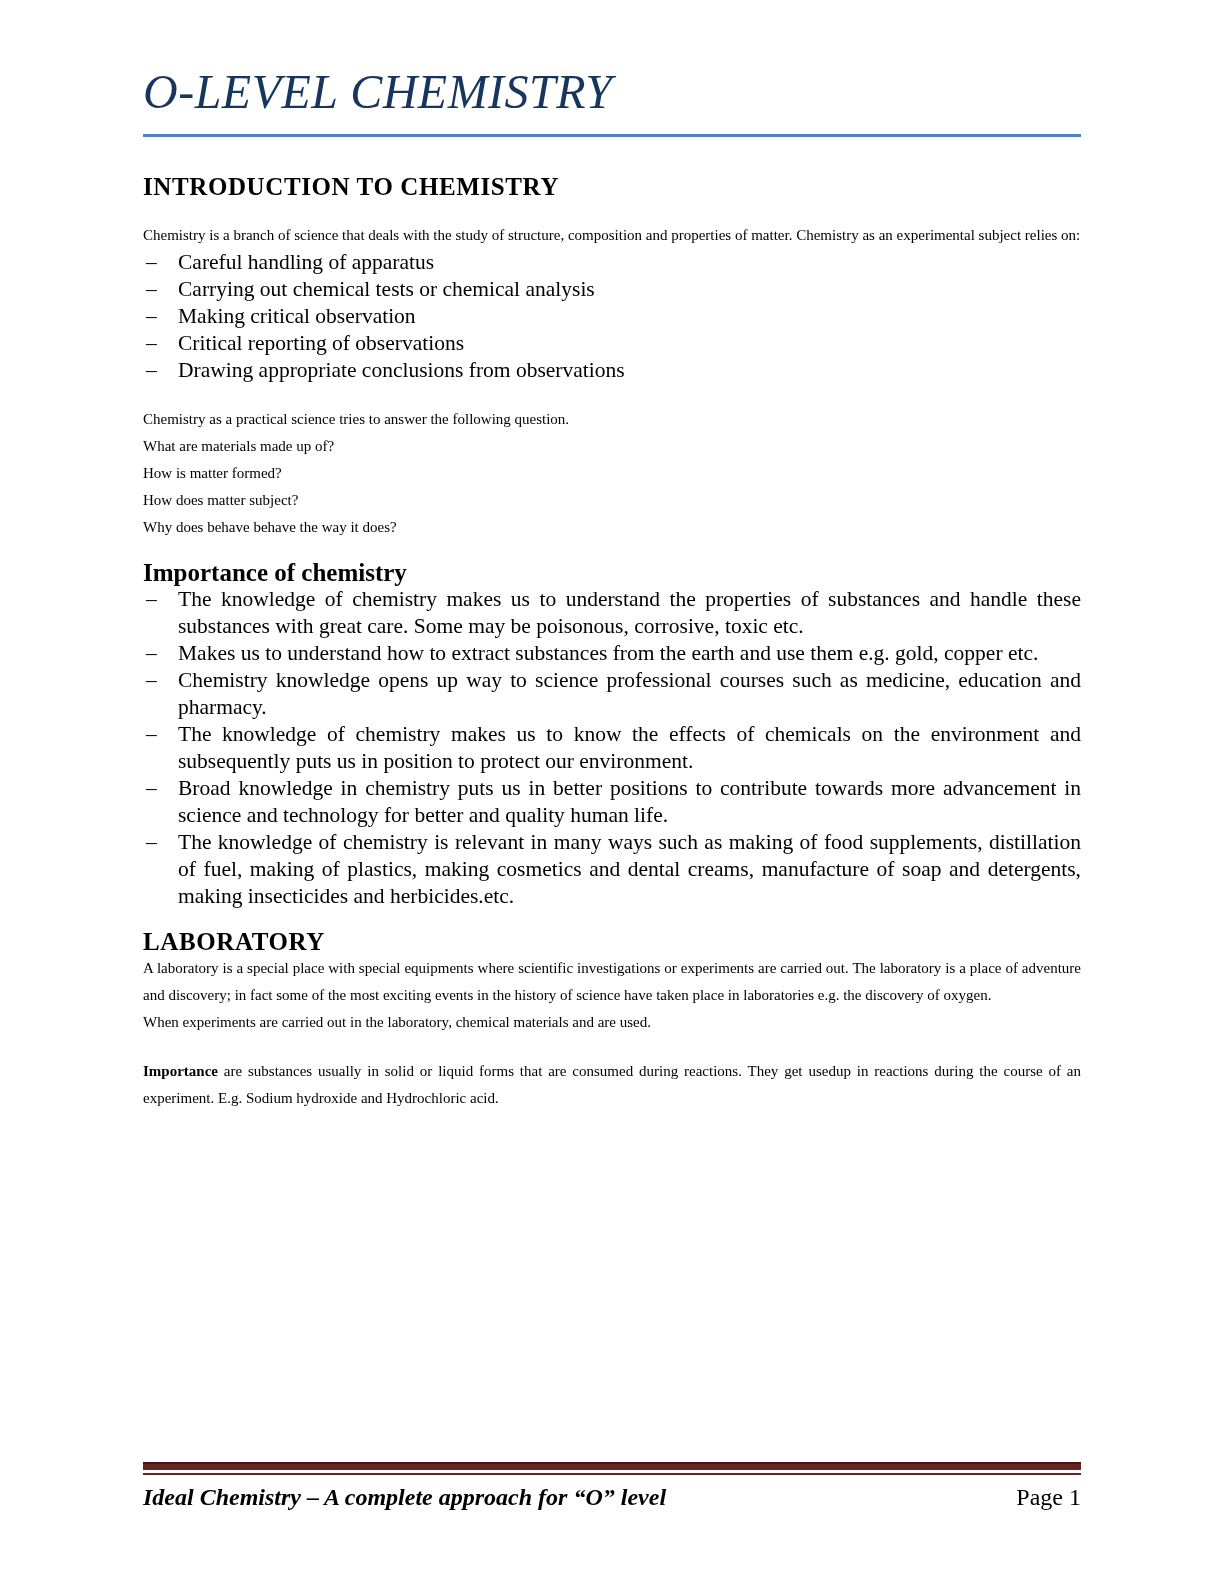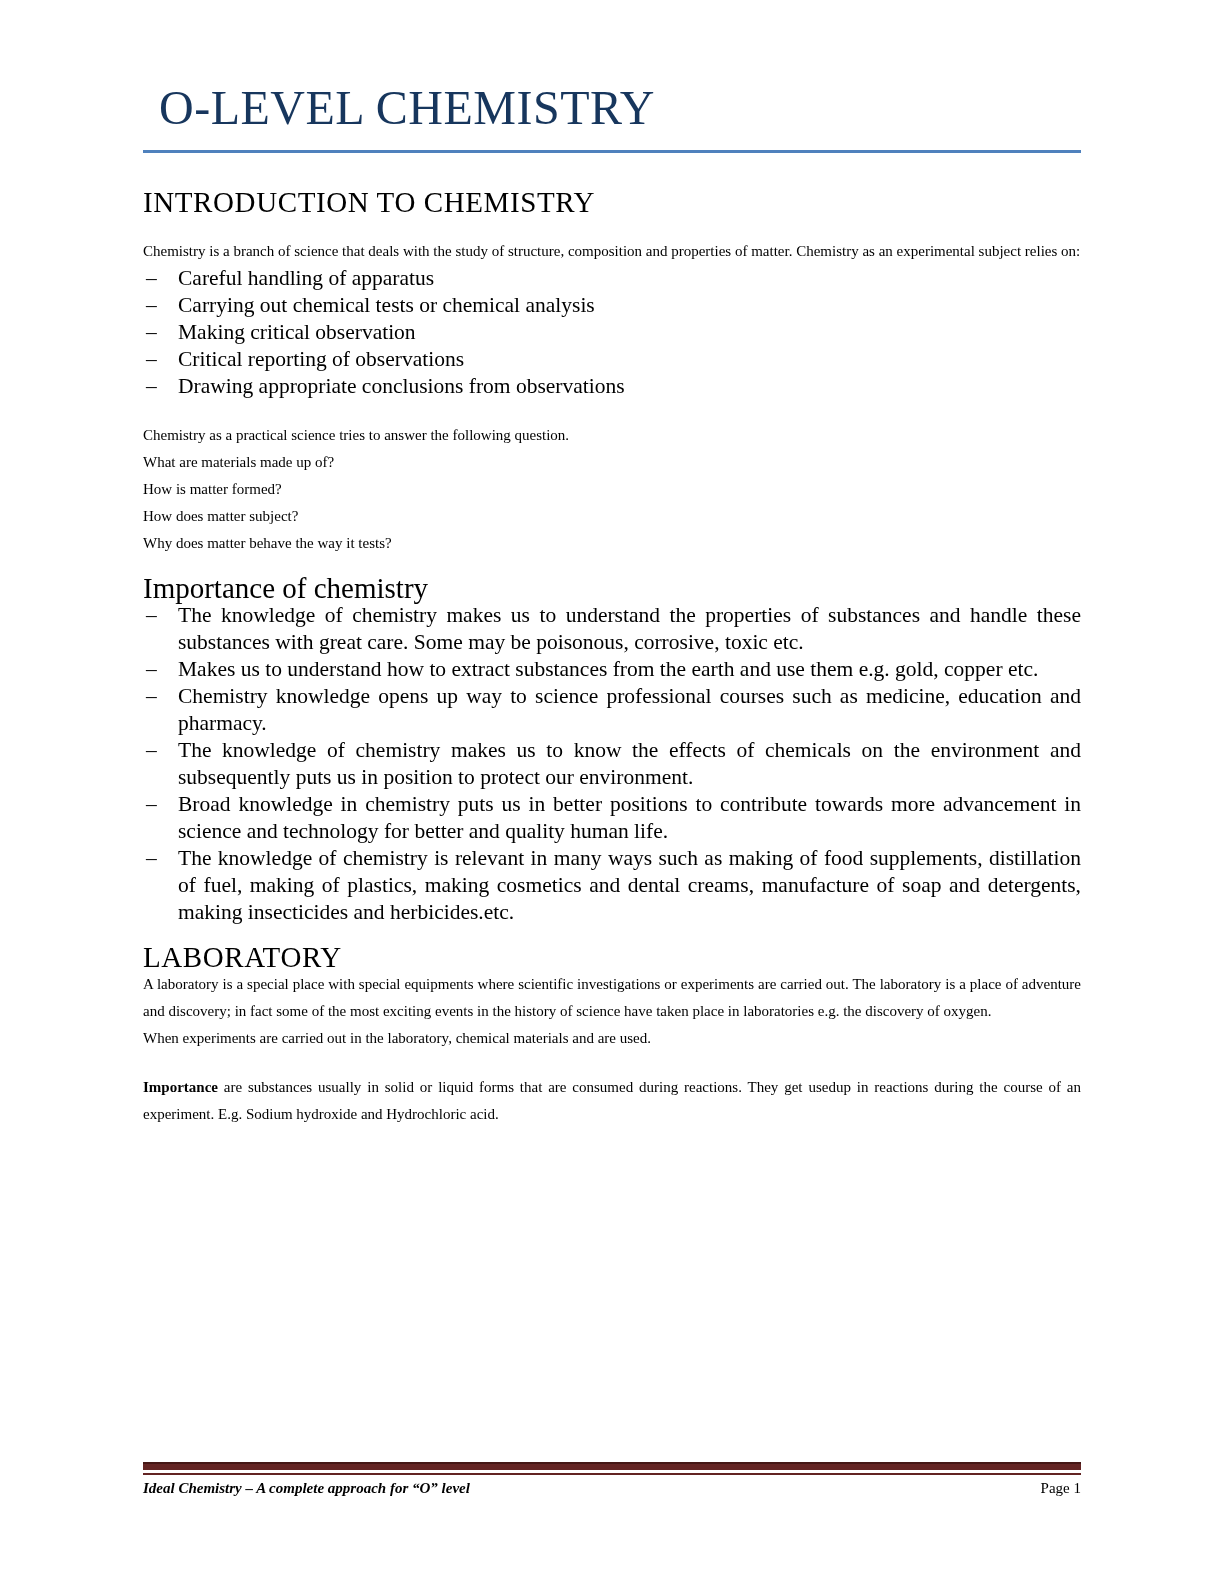--- a/index.html
+++ b/index.html
@@ -9,36 +9,37 @@
     font-family: "Liberation Serif", "DejaVu Serif", serif;
     color: #000000;
     overflow: hidden;
   }
   .page {
     position: absolute; inset: 0;
     padding: 66px 143px 0 143px;
     box-sizing: border-box;
   }
   .doc-title {
-    margin: 16px;
+    margin: 0;
     font-size: 48px;
     font-weight: 400;
     line-height: 52px;
     letter-spacing: 0.5px;
     color: #17365D;
+    font-style: italic;
   }
   .title-rule {
     margin-top: 16px;
     height: 0;
     border-top: 3px solid #4F81BD;
   }
   .h-caps, .h-sub {
     margin: 0;
-    font-size: 29px;
-    font-weight: 400;
+    font-size: 25px;
+    font-weight: 700;
     line-height: 27px;
   }
   .h-caps { letter-spacing: 0.6px; }
   .intro-heading { margin-top: 36px; }
   .para {
     margin: 0;
     font-size: 15px;
     line-height: 27px;
   }
   .justify { text-align: justify; }
@@ -68,24 +69,25 @@
     height: 6px;
     background: #632423;
     border-top: 2px solid #451715;
   }
   .footer-rule .thin {
     height: 2px;
     background: #632423;
     margin-top: 3px;
   }
   .footer-row {
+    margin-top: 9px;
     display: flex;
     justify-content: space-between;
     align-items: baseline;
-    font-size: 15px;
+    font-size: 24px;
     line-height: 27px;
   }
   .footer-left { font-weight: 700; font-style: italic; }
   .footer-right { font-weight: 400; }
 </style>
 </head>
 <body>
 
 <div class="page">
 
@@ -102,21 +104,21 @@
     <li><span class="dash">–</span><span>Making critical observation</span></li>
     <li><span class="dash">–</span><span>Critical reporting of observations</span></li>
     <li><span class="dash">–</span><span>Drawing appropriate conclusions from observations</span></li>
   </ul>
 
   <div class="gap">
     <p class="para">Chemistry as a practical science tries to answer the following question.</p>
     <p class="para">What are materials made up of?</p>
     <p class="para">How is matter formed?</p>
     <p class="para">How does matter subject?</p>
-    <p class="para">Why does matter behave the way it tests?</p>
+    <p class="para">Why does behave behave the way it does?</p>
   </div>
 
 
   <h2 class="h-sub gap-sm">Importance of chemistry</h2>
 
   <ul class="dash-list justify-items">
     <li><span class="dash">–</span><span>The knowledge of chemistry makes us to understand the properties of substances and handle these substances with great care. Some may be poisonous, corrosive, toxic etc.</span></li>
     <li><span class="dash">–</span><span>Makes us to understand how to extract substances from the earth and use them e.g. gold, copper etc.</span></li>
     <li><span class="dash">–</span><span>Chemistry knowledge opens up way to science professional courses such as medicine, education and pharmacy.</span></li>
     <li><span class="dash">–</span><span>The knowledge of chemistry makes us to know the effects of chemicals on the environment and subsequently puts us in position to protect our environment.</span></li>

